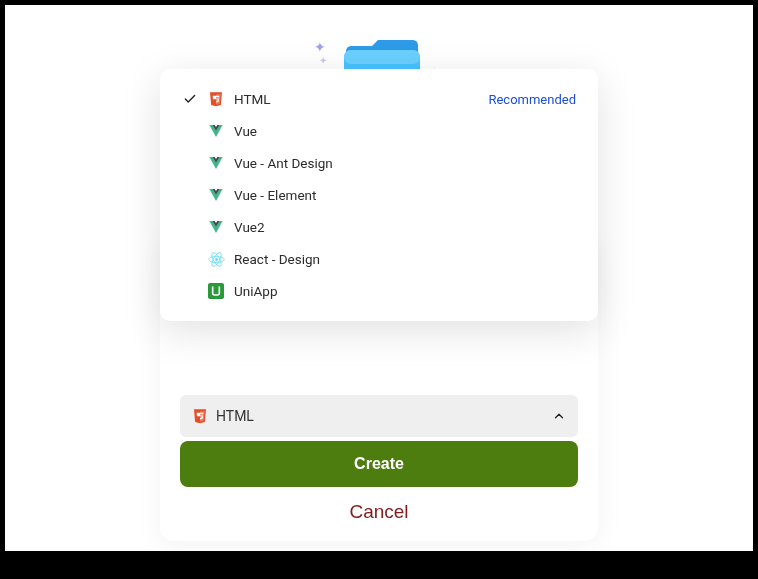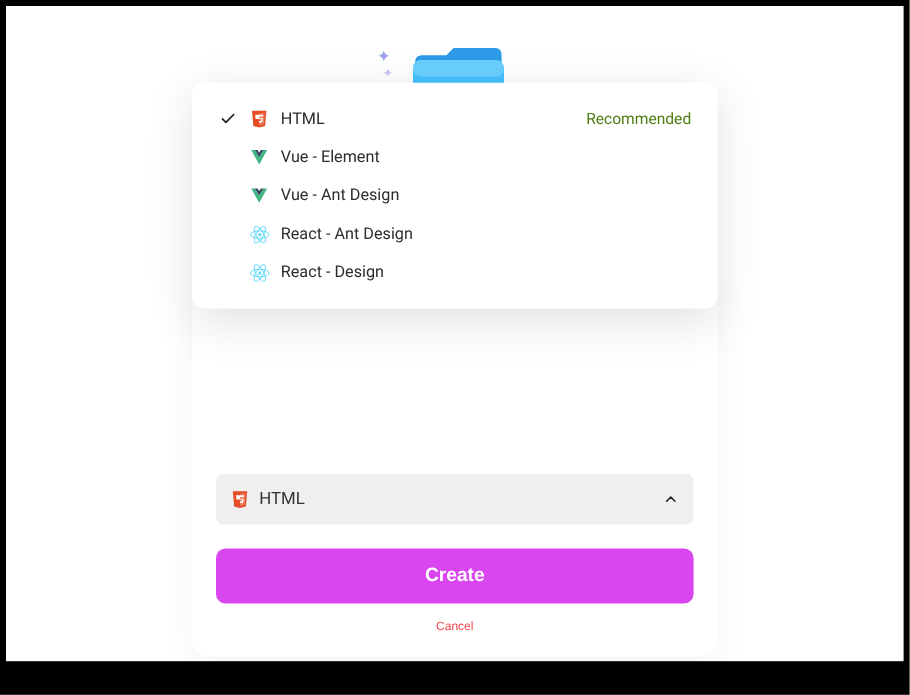--- a/index.html
+++ b/index.html
@@ -53,38 +53,38 @@
     background: #efefef;
     border-radius: 6px;
     padding: 0 12px;
     gap: 8px;
     cursor: pointer;
   }
   .select-field .lbl { font-size: 14px; color:#333; }
   .select-field .chev { margin-left:auto; }
 
   .btn-create {
-    margin-top: 20px;
+    margin-top: 4px;
     width: 100%;
     height: 46px;
-    background: #d946ef;
+    background: #4d7c0f;
     color: #fff;
     border: none;
     border-radius: 8px;
     font-size: 16px;
     font-weight: 700;
     cursor: pointer;
   }
   .btn-cancel {
     margin-top: 14px;
     width: 100%;
     background: none;
     border: none;
-    font-size: 10px;
-    color: #ef4444;
+    font-size: 19px;
+    color: #7f1d1d;
     cursor: pointer;
     text-align: center;
   }
 
   
   .dropdown {
     position: absolute;
     left: 155px;
     top: 64px;
     width: 438px;
@@ -107,21 +107,21 @@
   }
   .option .icon-slot {
     width: 18px; height: 18px;
     display:flex; align-items:center; justify-content:center;
     flex-shrink:0;
   }
   .option .opt-label { font-size: 13.5px; color: #2c2c2c; }
   .option .badge {
     margin-left: auto;
     font-size: 13px;
-    color: #4d7c0f;
+    color: #1d4ed8;
   }
 
   
   svg { display:block; }
 </style>
 </head>
 <body>
 
 <div class="viewport">
 
@@ -177,55 +177,71 @@
         <span class="badge">Recommended</span>
       </div>
       <div class="option">
         <span class="check-slot"></span>
         <span class="icon-slot">
           <svg width="16" height="16" viewBox="0 0 24 24">
             <path fill="#41b883" d="M2 3h4.5L12 12l5.5-9H22L12 21 2 3z"></path>
             <path fill="#35495e" d="M6.5 3H10l2 3.4L14 3h3.5L12 12 6.5 3z"></path>
           </svg>
         </span>
+        <span class="opt-label">Vue</span>
+      </div>
+      <div class="option">
+        <span class="check-slot"></span>
+        <span class="icon-slot">
+          <svg width="16" height="16" viewBox="0 0 24 24">
+            <path fill="#41b883" d="M2 3h4.5L12 12l5.5-9H22L12 21 2 3z"></path>
+            <path fill="#35495e" d="M6.5 3H10l2 3.4L14 3h3.5L12 12 6.5 3z"></path>
+          </svg>
+        </span>
+        <span class="opt-label">Vue - Ant Design</span>
+      </div>
+      <div class="option">
+        <span class="check-slot"></span>
+        <span class="icon-slot">
+          <svg width="16" height="16" viewBox="0 0 24 24">
+            <path fill="#41b883" d="M2 3h4.5L12 12l5.5-9H22L12 21 2 3z"></path>
+            <path fill="#35495e" d="M6.5 3H10l2 3.4L14 3h3.5L12 12 6.5 3z"></path>
+          </svg>
+        </span>
         <span class="opt-label">Vue - Element</span>
       </div>
       <div class="option">
         <span class="check-slot"></span>
         <span class="icon-slot">
           <svg width="16" height="16" viewBox="0 0 24 24">
             <path fill="#41b883" d="M2 3h4.5L12 12l5.5-9H22L12 21 2 3z"></path>
             <path fill="#35495e" d="M6.5 3H10l2 3.4L14 3h3.5L12 12 6.5 3z"></path>
           </svg>
         </span>
-        <span class="opt-label">Vue - Ant Design</span>
+        <span class="opt-label">Vue2</span>
       </div>
       <div class="option">
         <span class="check-slot"></span>
         <span class="icon-slot">
           <svg width="17" height="17" viewBox="-11 -11 22 22">
             <circle r="1.8" fill="#61dafb"></circle>
             <g fill="none" stroke="#61dafb" stroke-width="1">
               <ellipse rx="10" ry="4"></ellipse>
               <ellipse rx="10" ry="4" transform="rotate(60)"></ellipse>
               <ellipse rx="10" ry="4" transform="rotate(120)"></ellipse>
             </g>
           </svg>
         </span>
-        <span class="opt-label">React - Ant Design</span>
-      </div>
-      <div class="option">
-        <span class="check-slot"></span>
-        <span class="icon-slot">
-          <svg width="17" height="17" viewBox="-11 -11 22 22">
-            <circle r="1.8" fill="#61dafb"></circle>
-            <g fill="none" stroke="#61dafb" stroke-width="1">
-              <ellipse rx="10" ry="4"></ellipse>
-              <ellipse rx="10" ry="4" transform="rotate(60)"></ellipse>
-              <ellipse rx="10" ry="4" transform="rotate(120)"></ellipse>
-            </g>
-          </svg>
-        </span>
         <span class="opt-label">React - Design</span>
       </div>
+      <div class="option">
+        <span class="check-slot"></span>
+        <span class="icon-slot">
+          <svg width="16" height="16" viewBox="0 0 24 24">
+            <rect width="24" height="24" rx="3" fill="#2b9939"></rect>
+            <path d="M7 6v9a3 3 0 0 0 3 3h4a3 3 0 0 0 3-3V6" fill="none" stroke="#fff" stroke-width="2.4" stroke-linecap="round"></path>
+          </svg>
+        </span>
+        <span class="opt-label">UniApp</span>
+      </div>
     </div>
 
 </div>
 
 </body></html>

